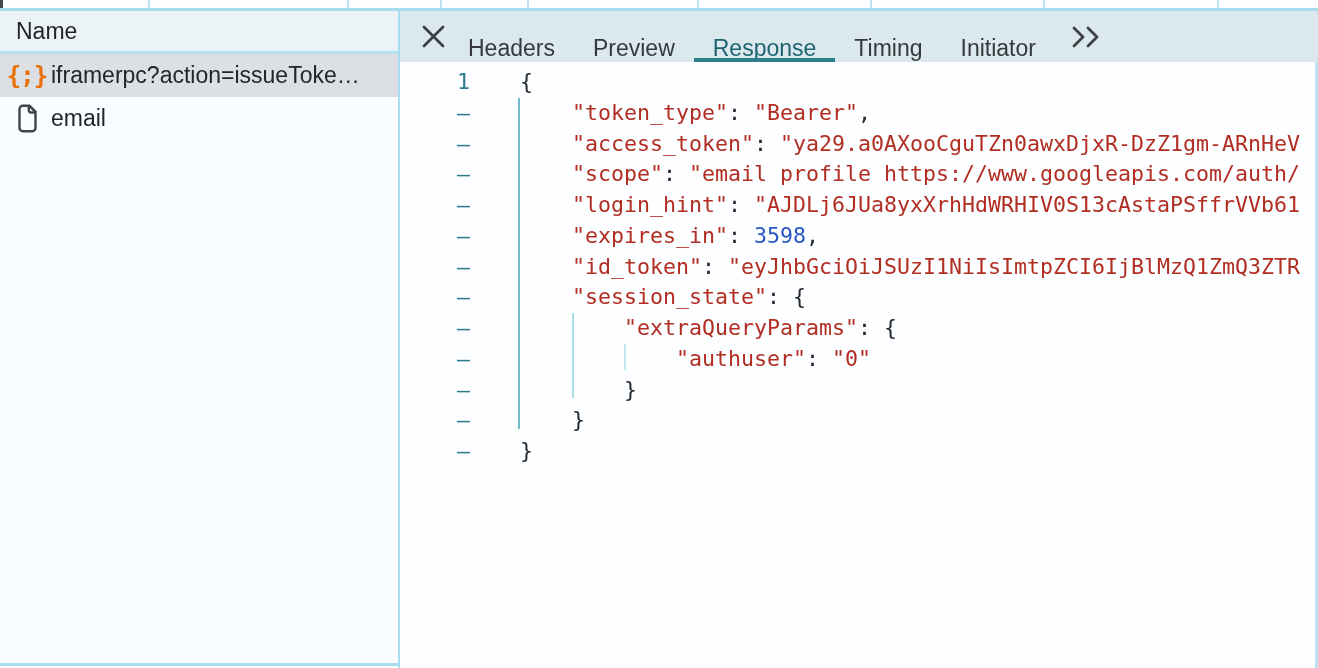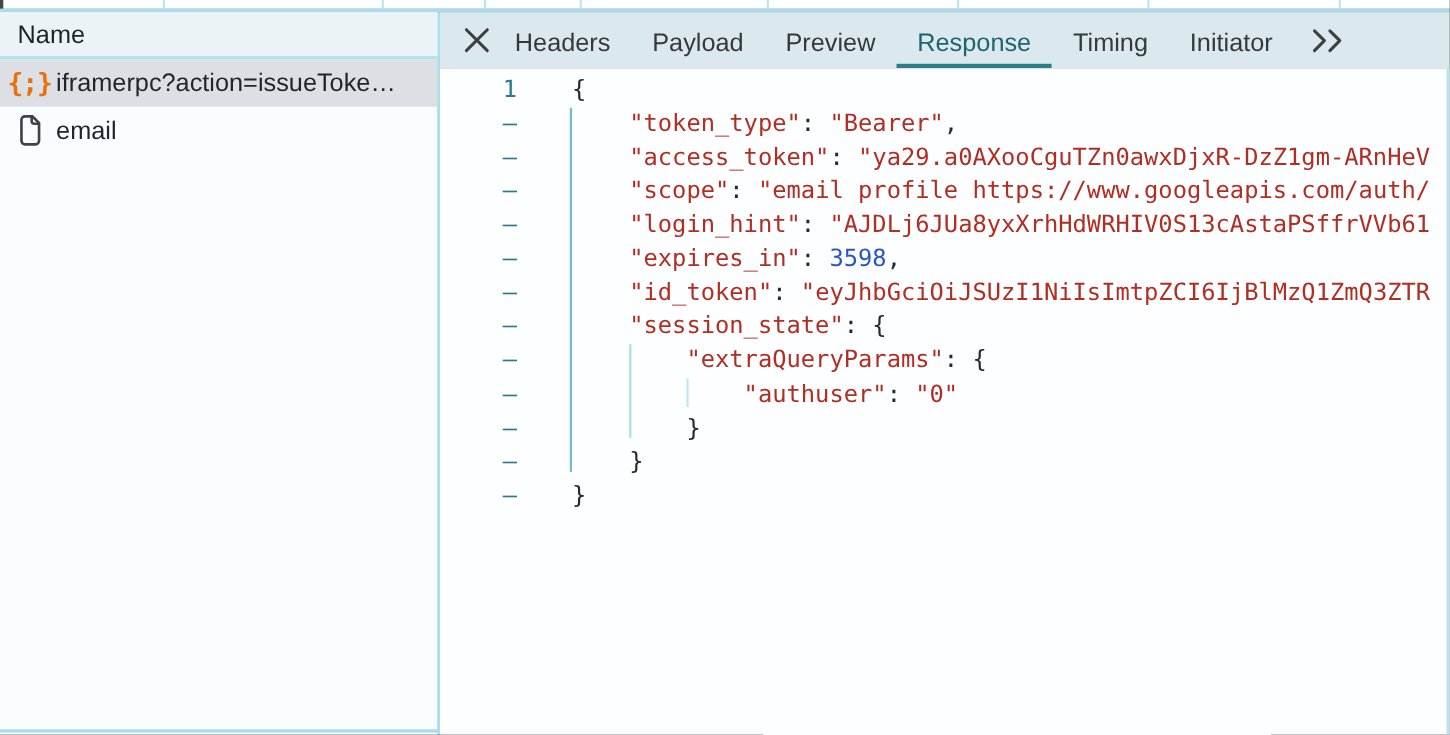--- a/index.html
+++ b/index.html
@@ -28,21 +28,21 @@
   .row-label { margin-left:6px; white-space:nowrap; overflow:hidden; }
   .sidebar-bottom-line { position:absolute; left:0; bottom:2px; width:398px; height:3px; background:#a8ddf0; }
 
   .divider { position:absolute; top:11px; left:398px; width:2px; height:657px; background:#a6def2; }
 
   
   .panel { position:absolute; top:11px; left:400px; width:918px; height:657px; }
   .tab-bar { height:51px; background:#dbe8ed; display:flex; align-items:center; }
   .close-btn { margin-left:17px; width:32px; height:34px; display:flex; align-items:center; justify-content:center; cursor:pointer; flex:none; }
   .tab {
-    position:relative; height:100%; padding:14px 19px; display:flex; align-items:flex-start;
+    position:relative; height:100%; padding:0 19px; display:flex; align-items:flex-end;
     font-size:23px; color:#35393d; cursor:pointer; white-space:nowrap;
   }
   .tab.active { color:#1d6370; font-weight:500; }
   .tab.active::after { content:""; position:absolute; left:0; right:0; bottom:0; height:4px; background:#2e7d8a; }
   .overflow-btn { height:100%; padding:0 15px; display:flex; align-items:center; cursor:pointer; }
 
   .content { position:relative; height:606px; background:#fcfeff; overflow:hidden; }
   .code-block { padding-top:5px; }
   .code-line { height:30.75px; line-height:30.75px; display:flex; white-space:pre;
     font-family:"DejaVu Sans Mono", monospace; font-size:21.6px; }
@@ -106,23 +106,20 @@
     <div class="tab-bar">
       <span class="close-btn">
         <svg width="27" height="27" viewBox="0 0 27 27">
           <path d="M4 4 L23 23 M23 4 L4 23" stroke="#3a3f44" stroke-width="2.7" stroke-linecap="round"></path>
         </svg>
       </span>
       <div class="tab">
           <span>Headers</span>
         </div>
       <div class="tab">
-          <span>Payload</span>
-        </div>
-      <div class="tab">
           <span>Preview</span>
         </div>
       <div class="tab active">
           <span>Response</span>
         </div>
       <div class="tab">
           <span>Timing</span>
         </div>
       <div class="tab">
           <span>Initiator</span>

